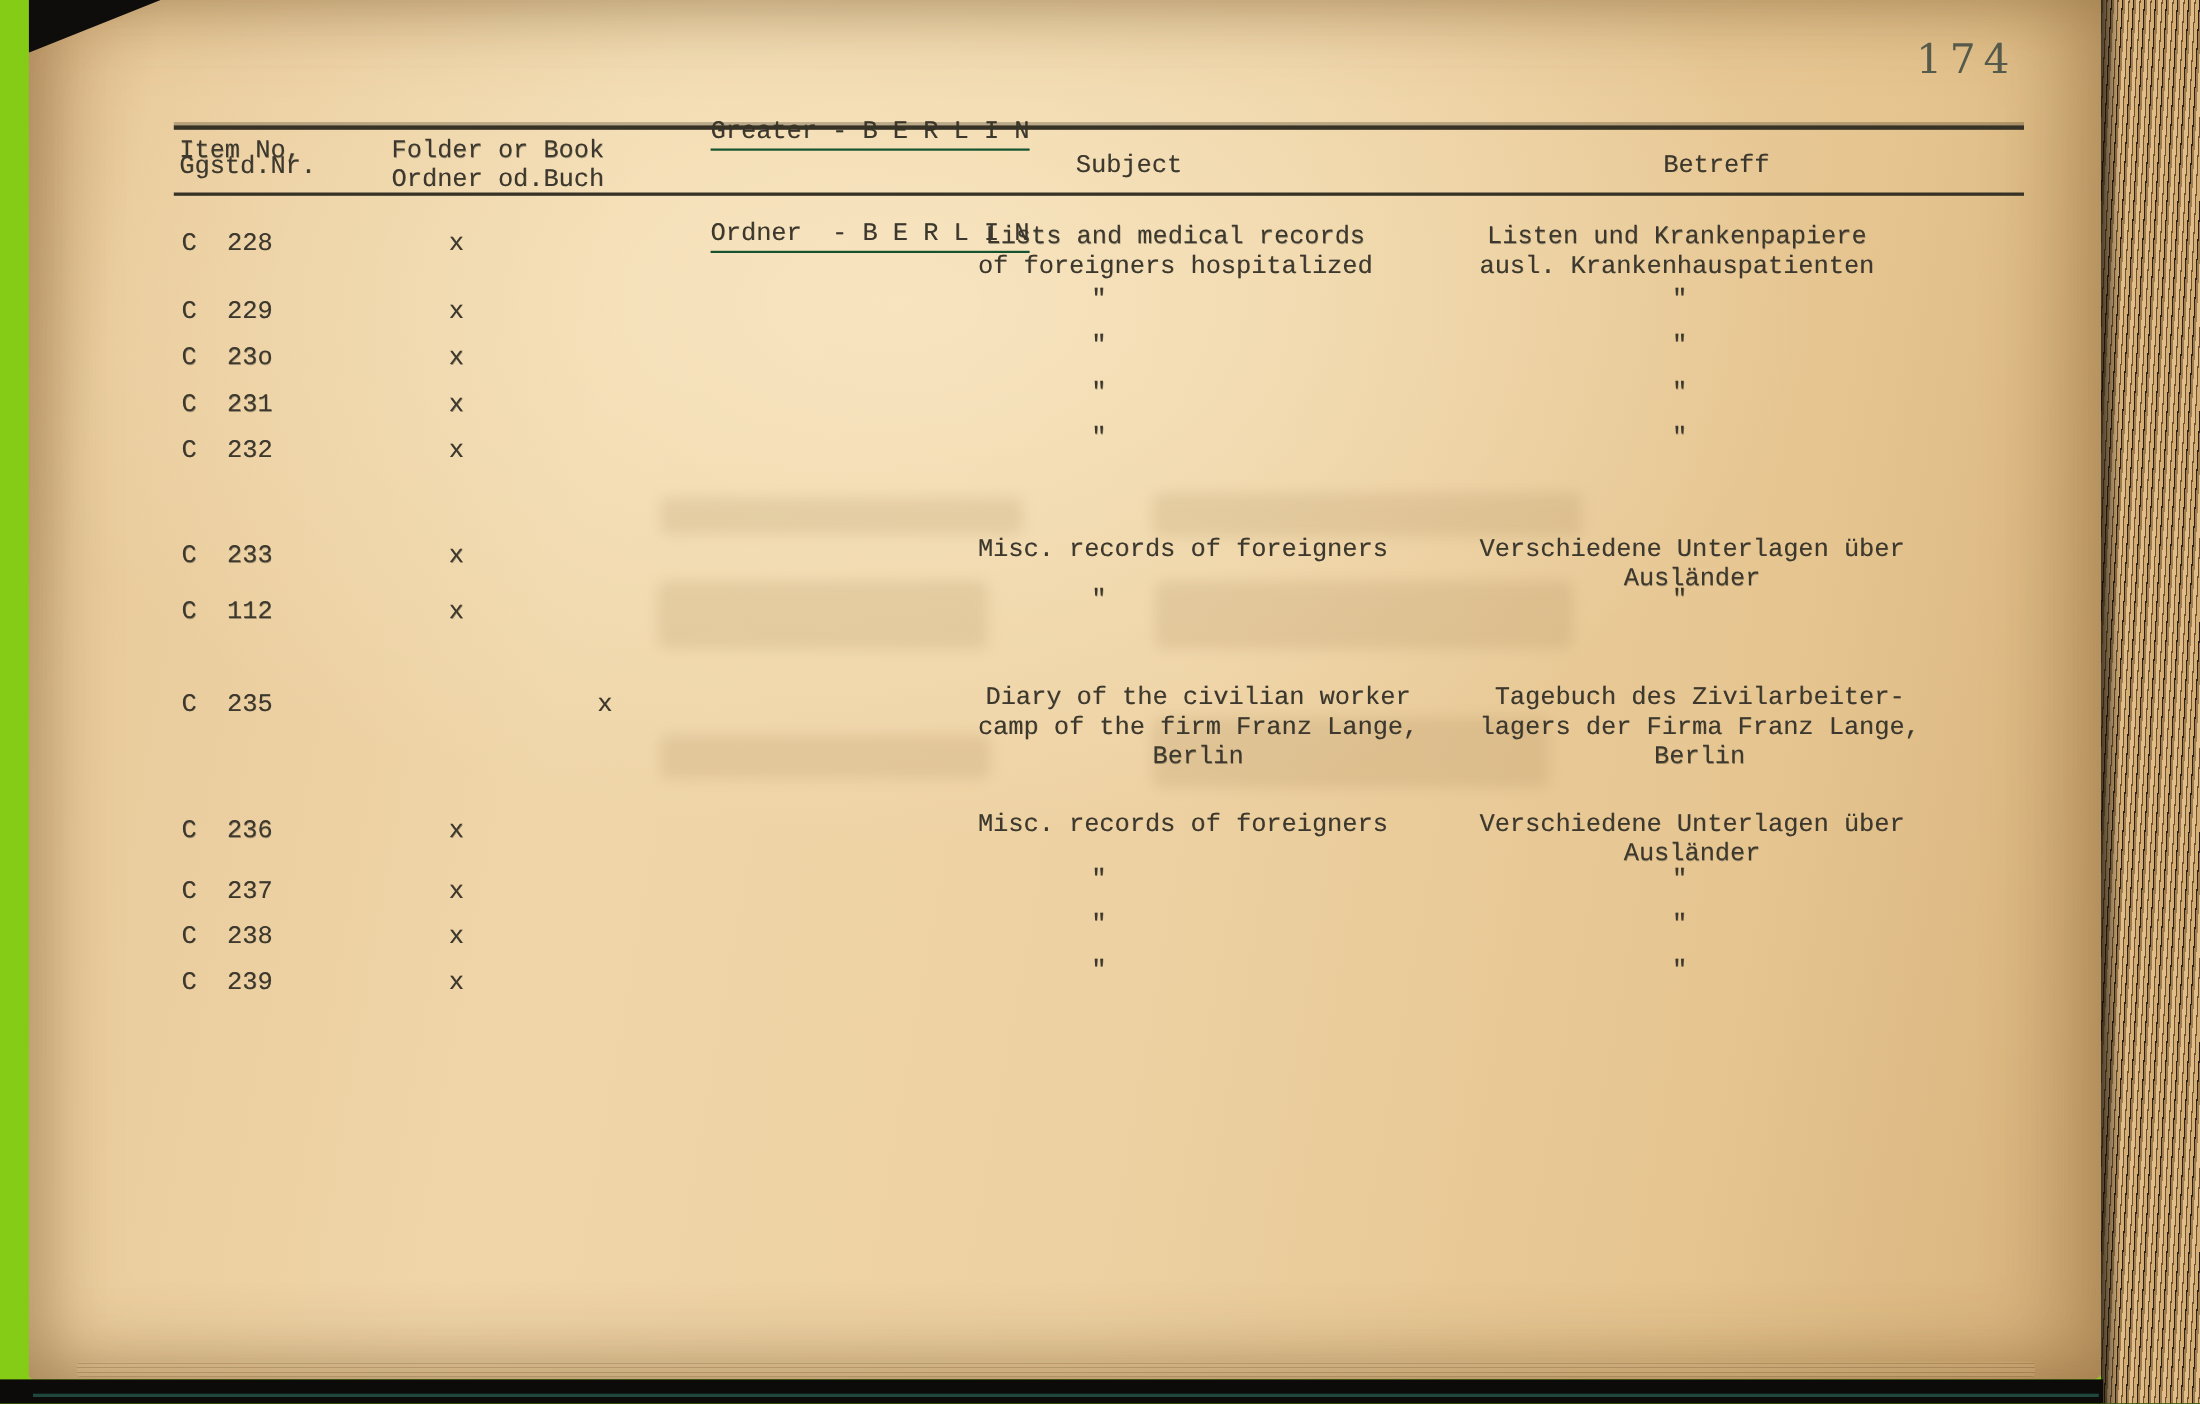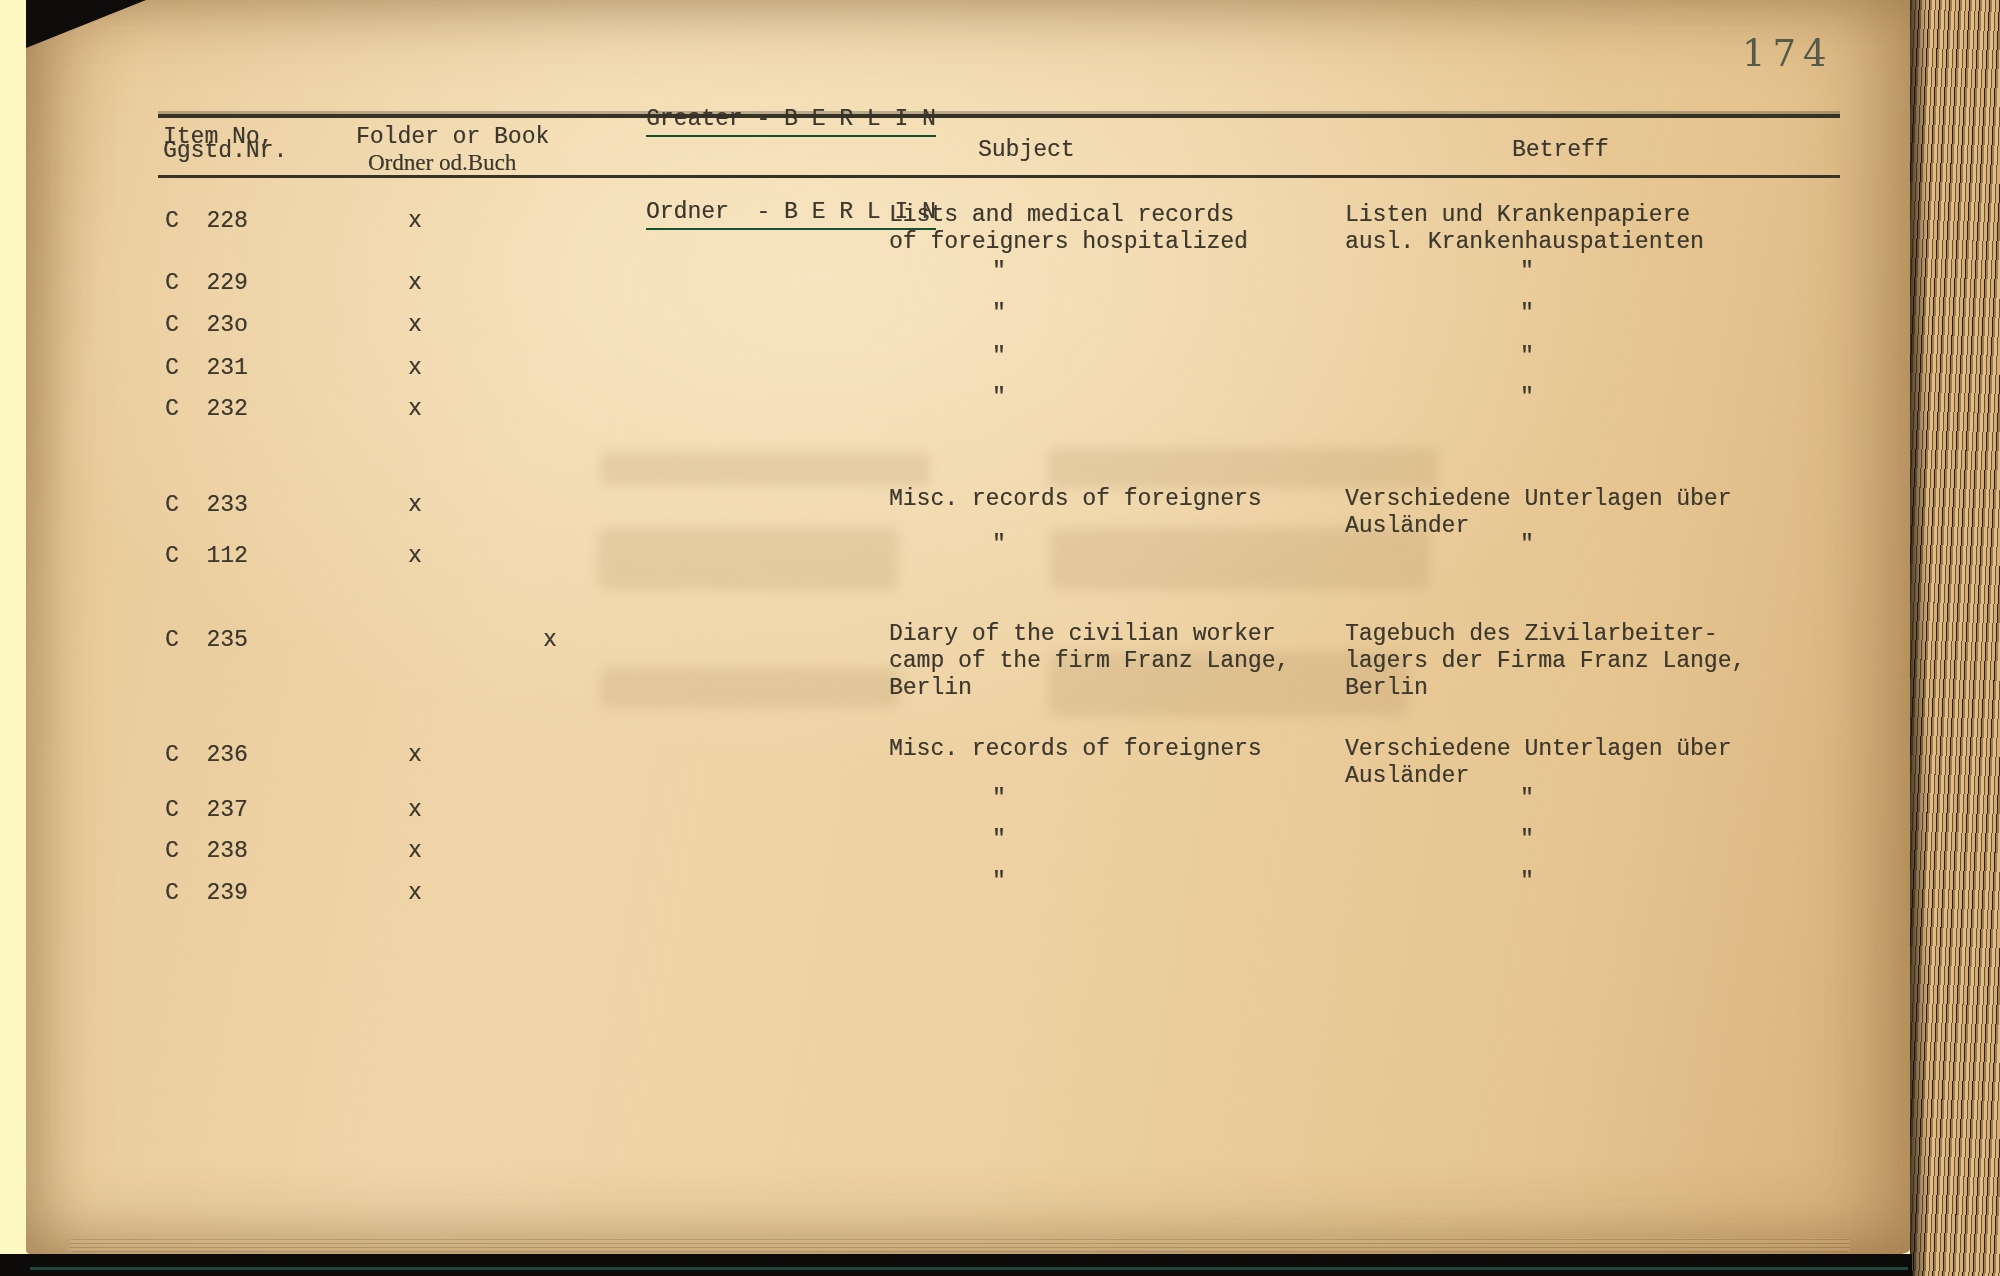--- a/index.html
+++ b/index.html
@@ -1,18 +1,18 @@
 <!DOCTYPE html>
 <html><head>
 <meta charset="utf-8">
 <style>
   html,body{margin:0;padding:0;background:#0e0d0b;}
   .screen{
     position:relative;width:2000px;height:1276px;overflow:hidden;
-    background:#fef9c3;
+    background:#84cc16;
     font-family:"Liberation Mono","DejaVu Sans Mono",monospace;
     color:#3c382d;
   }
   .paper{
     position:absolute;left:26px;top:0;width:1886px;height:1254px;
     background:
       radial-gradient(ellipse 1200px 700px at 42% 22%, rgba(255,243,214,0.55), rgba(255,243,214,0) 70%),
       linear-gradient(100deg,#d6b181 0%, #e9cb9b 6%, #efd5a8 28%, #edd1a2 55%, #e5c48f 82%, #d9b47e 97%);
     box-shadow:
       inset 0 0 80px rgba(125,90,45,0.35),
@@ -55,26 +55,26 @@
   .title{position:absolute;left:646px;top:44px;font-size:23px;line-height:30px;white-space:pre;}
   .title .tl{display:inline-block;border-bottom:2px solid #14532d;padding-bottom:1px;}
   .rule{position:absolute;background:#373226;}
   #rule-top{left:158px;top:114px;width:1682px;height:4px;box-shadow:0 -3px 0 rgba(55,50,38,0.3);}
   #rule-mid{left:158px;top:175px;width:1682px;height:3px;}
 
   .hdr{position:absolute;font-size:23px;white-space:pre;}
   #hdr-item-en{left:163px;top:124px;}
   #hdr-item-de{left:163px;top:138px;}
   #hdr-folder-en{left:356px;top:124px;}
-  #hdr-folder-de{left:368px;top:150px;font-family:Liberation Serif, serif;}
+  #hdr-folder-de{left:356px;top:150px;}
   #hdr-subject{left:978px;top:137px;}
   #hdr-betreff{left:1512px;top:137px;}
 
   .row{position:absolute;left:0;width:2000px;height:0;font-size:23px;line-height:27px;}
-  .cell{position:absolute;white-space:pre;}
+  .cell{position:absolute;white-space:pre;text-align:center;}
   .c-item{left:165px;top:0;}
   .c-folder{left:408px;top:0;}
   .c-book{left:543px;top:0;}
   .c-subject{left:889px;top:-6px;}
   .c-betreff{left:1345px;top:-6px;}
   .c-subject-ditto{left:992px;top:-11px;}
   .c-betreff-ditto{left:1520px;top:-11px;}
 </style>
 </head>
 <body>

